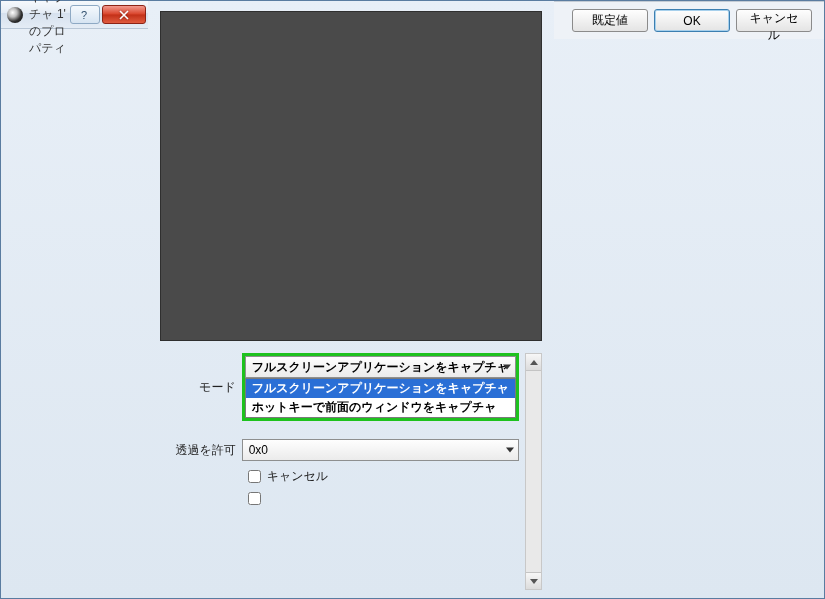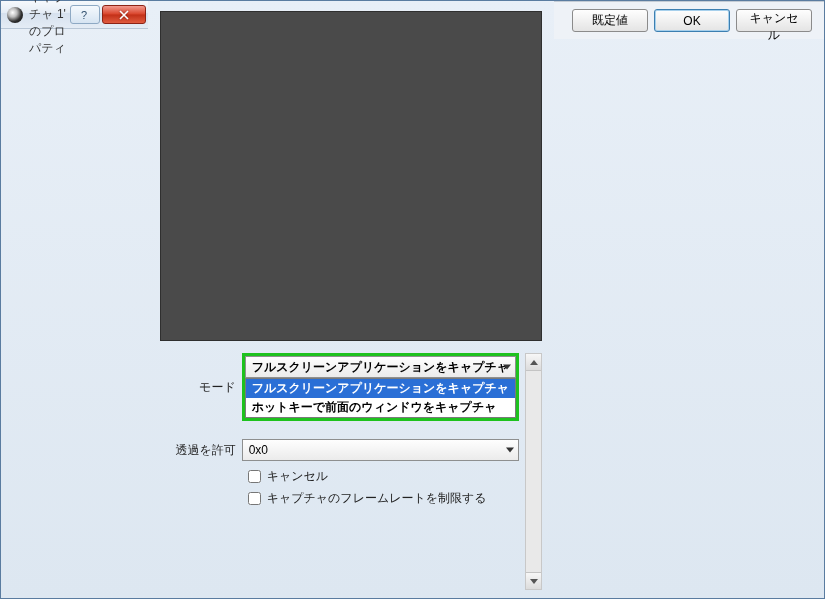--- a/index.html
+++ b/index.html
@@ -206,21 +206,20 @@
             </div>
           </div>
         </div>
 
         <div class="checkbox-row">
           <input type="checkbox" style="">
           <span>キャンセル</span>
         </div>
         <div class="checkbox-row">
           <input type="checkbox" style="">
-          <span>キャプチャのフレームレートを制限する</span>
         </div>
 
       </div>
 
       <div class="scrollbar">
         <div class="sb-btn">
             <div class="tri-up"></div>
           </div>
         <div class="sb-btn">
             <div class="tri-down"></div>

